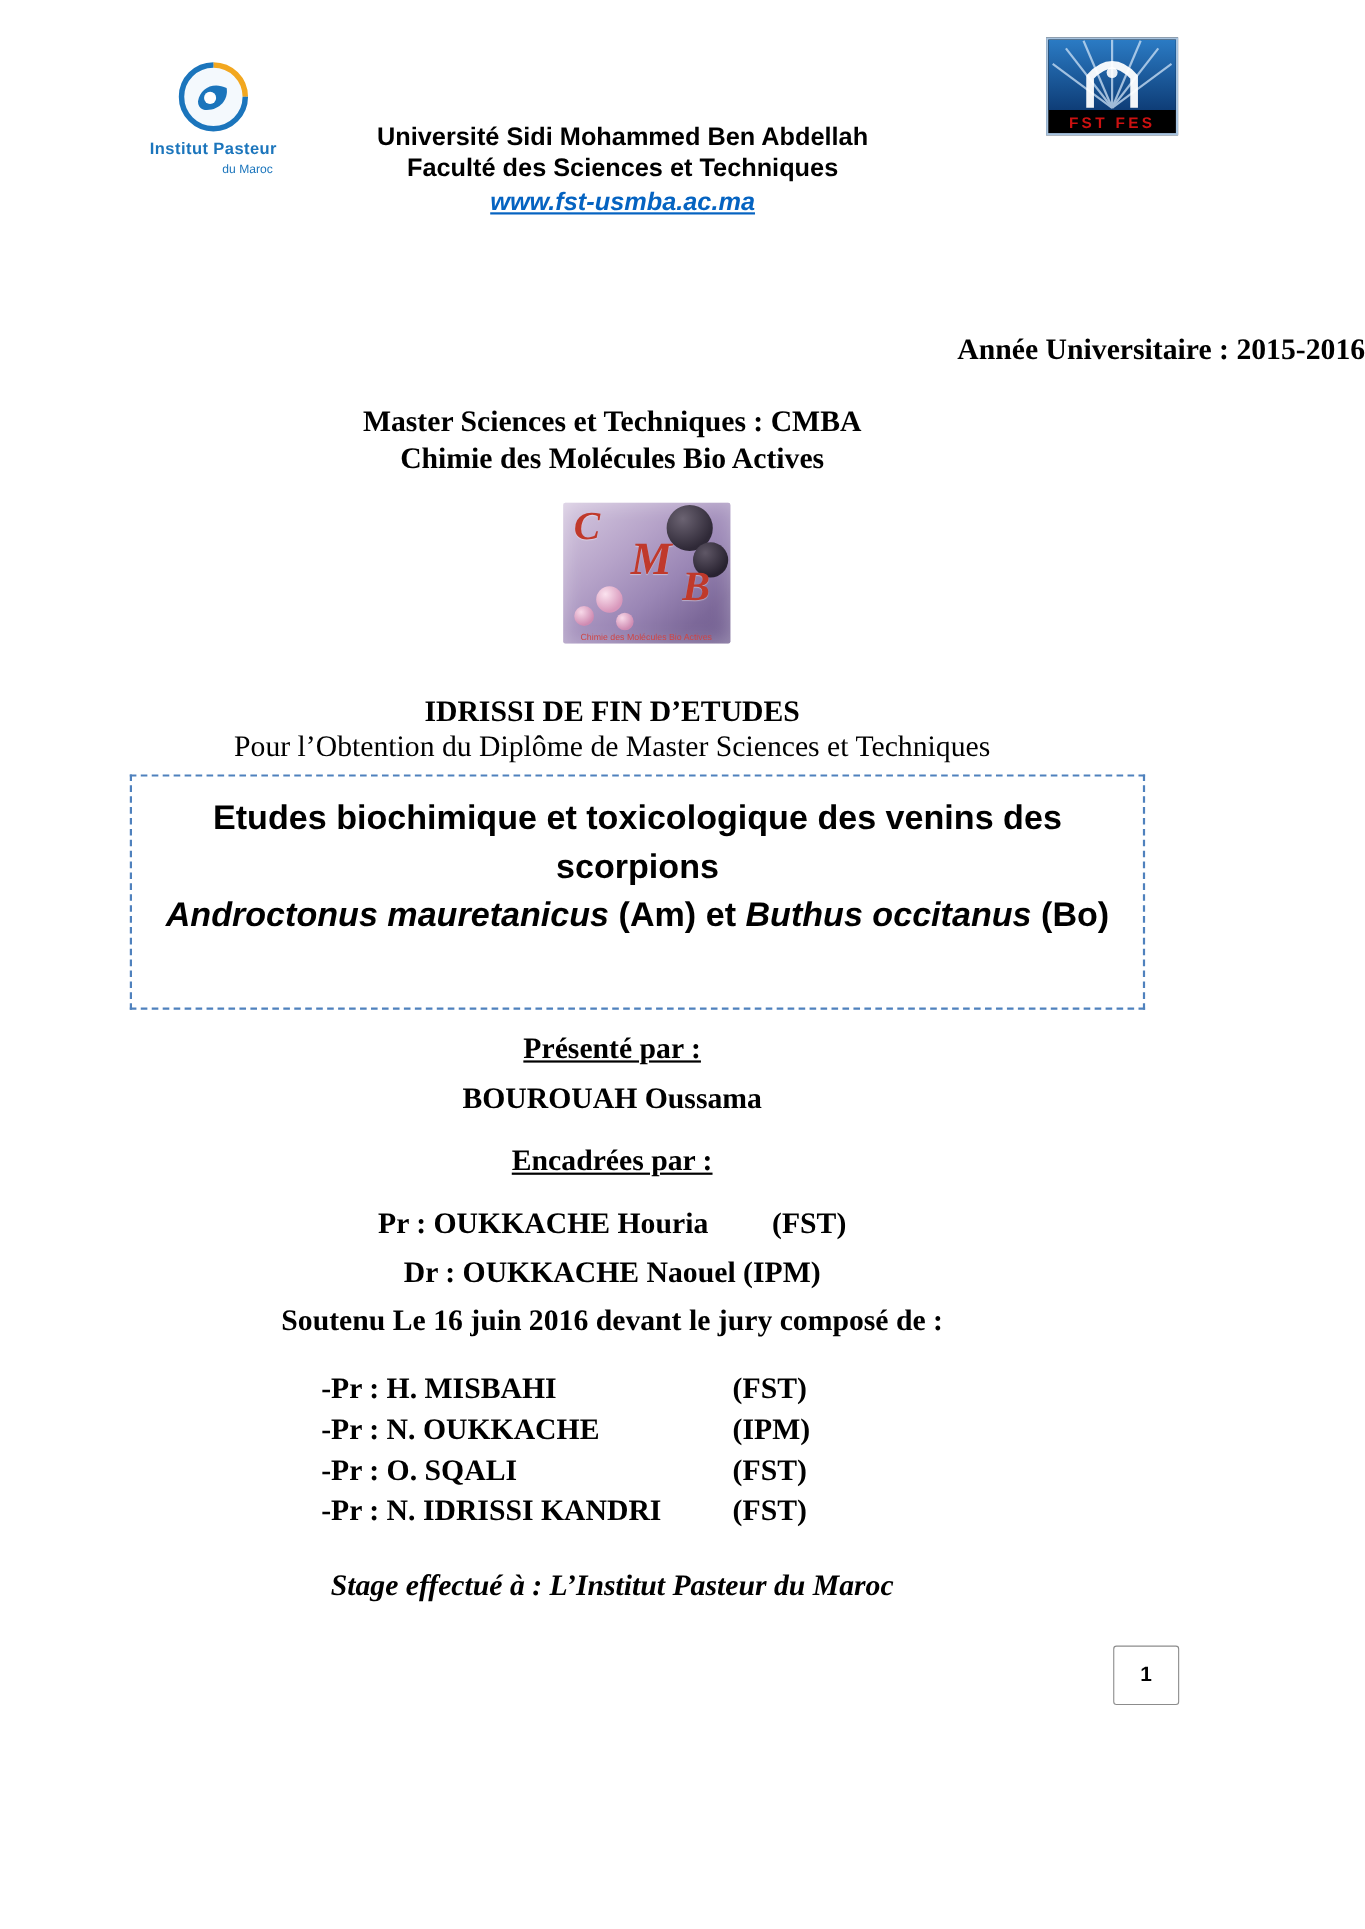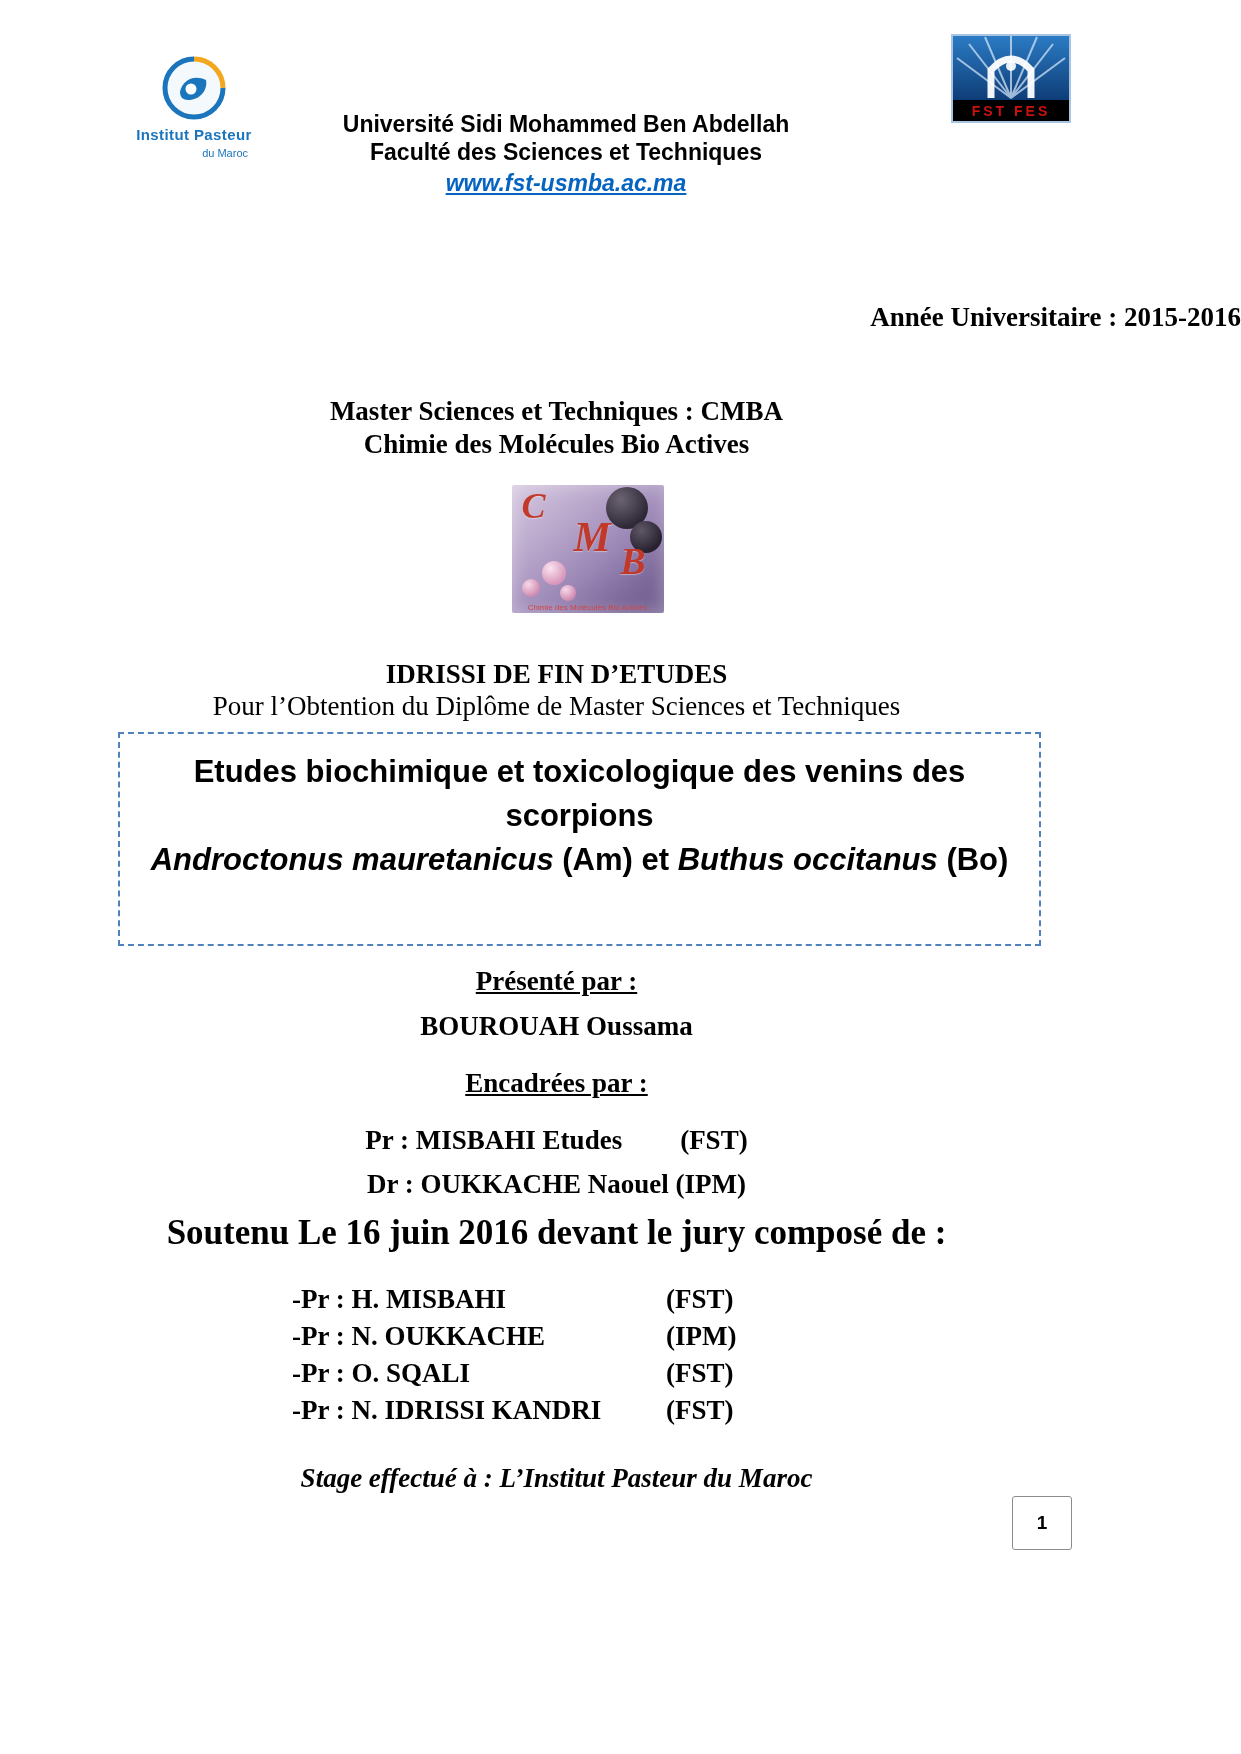--- a/index.html
+++ b/index.html
@@ -23,21 +23,21 @@
   .fst-logo { flex:0 0 auto; margin-right:170px; width:120px; border:2px solid #a8c4e0; background:#000000; box-sizing:border-box; }
   .fst-art { display:block; }
   .fst-label { height:21px; display:flex; align-items:center; justify-content:center;
     color:var(--fst-red,#cc1111); font-family:"Liberation Sans",sans-serif; font-weight:bold; font-size:14px; letter-spacing:3px; }
 
   
   .col { text-align:center; padding-right:128px; }
 
   .annee { margin-top:96px; text-align:right; font-weight:bold; font-size:27px; }
 
-  .master { margin-top:62px; font-weight:bold; font-size:27px; line-height:33px; }
+  .master { margin-top:34px; font-weight:bold; font-size:27px; line-height:33px; }
 
   
   .cmb-wrap { margin-top:24px; }
   .cmb-logo { display:inline-block; position:relative; width:152px; height:128px; vertical-align:top;
     transform:translateX(31px); border-radius:2px; overflow:hidden;
     background:linear-gradient(140deg,#d6c9e0 0%, #b6a3c9 35%, #9a86b5 60%, #7c6899 82%, #6f5c8e 100%);
     box-shadow:inset 0 0 18px rgba(255,255,255,.35); }
   .sphere { position:absolute; border-radius:50%; }
   .d1 { width:42px; height:42px; right:16px; top:2px;  background:radial-gradient(circle at 35% 30%, #6b6372, #2f2937 70%); }
   .d2 { width:32px; height:32px; right:2px;  top:36px; background:radial-gradient(circle at 35% 30%, #5f5766, #282230 70%); }
@@ -59,21 +59,21 @@
     padding:16px 6px 62px; text-align:center;
     font-family:"Liberation Sans",sans-serif; font-weight:bold; font-size:31px; line-height:44px; }
 
   .presented-label { margin-top:20px; font-weight:bold; font-size:27px; text-decoration:underline; }
   .student { margin-top:14px; font-weight:bold; font-size:27px; }
   .encadre-label { margin-top:26px; font-weight:bold; font-size:27px; text-decoration:underline; }
   .sup { font-weight:bold; font-size:27px; }
   .sup1 { margin-top:26px; }
   .sup2 { margin-top:13px; }
   .sup-affil { margin-left:58px; }
-  .soutenu { margin-top:13px; font-weight:bold; font-size:35px; }
+  .soutenu { margin-top:13px; font-weight:bold; font-size:27px; }
 
   .jury { margin:28px 0 0 292px; font-weight:bold; font-size:27px; line-height:37px; }
   .jury-row { display:grid; grid-template-columns:330px auto;gap:44px; }
 
   .stage { margin-top:34px; font-weight:bold; font-style:italic; font-size:27px; }
 
   .page-num-box { position:absolute; right:169px; top:1496px; width:60px; height:54px;
     border:1px solid #8c8c8c; border-radius:3px; background:#fff; box-sizing:border-box;
     display:flex; align-items:center; justify-content:center;
     font-family:"Liberation Sans",sans-serif; font-weight:bold; font-size:19px; }
@@ -154,21 +154,21 @@
 
   <div class="thesis-box">
     <div class="thesis-line1">Etudes biochimique et toxicologique des venins des scorpions</div>
     <div class="thesis-line2"><i>Androctonus mauretanicus</i><span> (Am) et </span><i>Buthus occitanus</i><span> (Bo)</span></div>
   </div>
 
   <div class="presented-label col">Présenté par :</div>
   <div class="student col">BOUROUAH Oussama</div>
 
   <div class="encadre-label col">Encadrées par :</div>
-  <div class="sup sup1 col"><span>Pr : MISBAHI Etudes</span><span class="sup-affil">(FST)</span></div>
+  <div class="sup sup1 col"><span>Pr : OUKKACHE Houria</span><span class="sup-affil">(FST)</span></div>
   <div class="sup sup2 col">Dr : OUKKACHE Naouel (IPM)</div>
 
   <div class="soutenu col">Soutenu Le 16 juin 2016 devant le jury composé de :</div>
 
   <div class="jury">
     <div class="jury-row">
       <span class="jury-name">-Pr : H. MISBAHI</span>
       <span class="jury-affil">(FST)</span>
     </div>
     <div class="jury-row">

